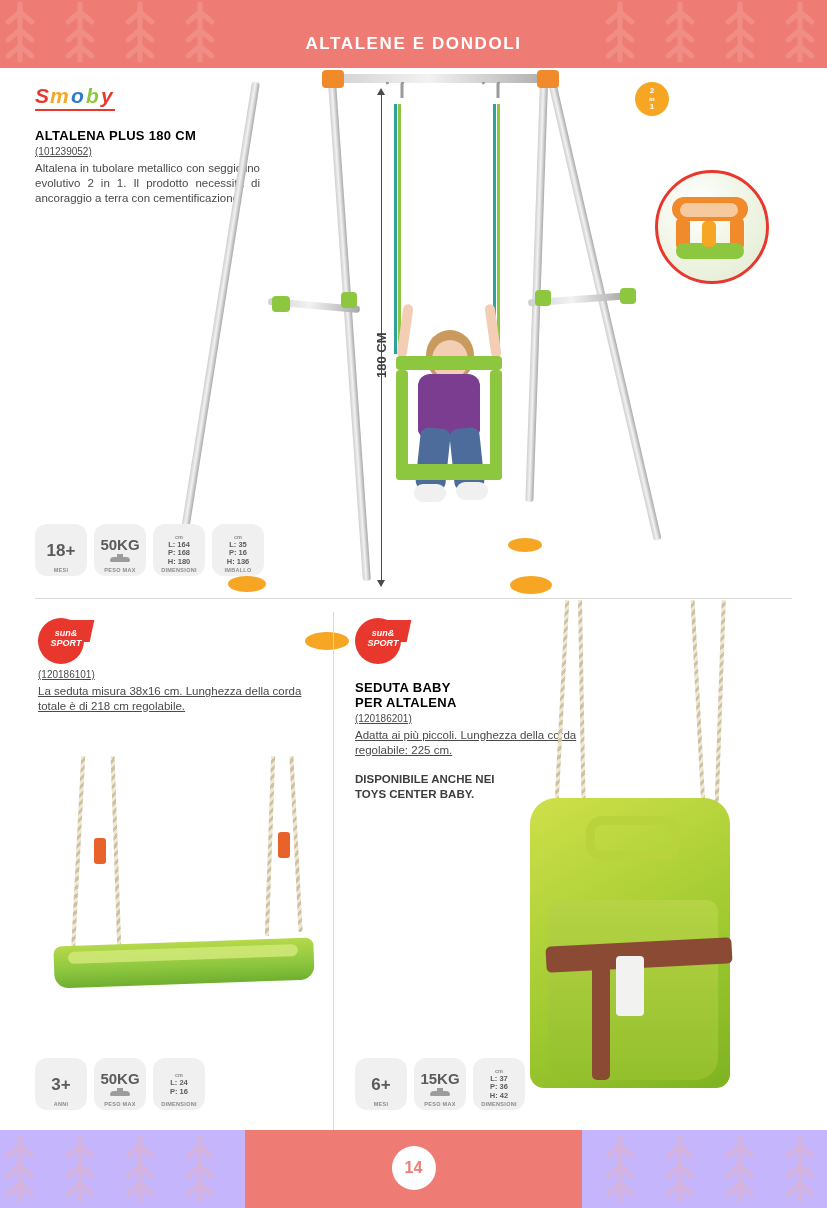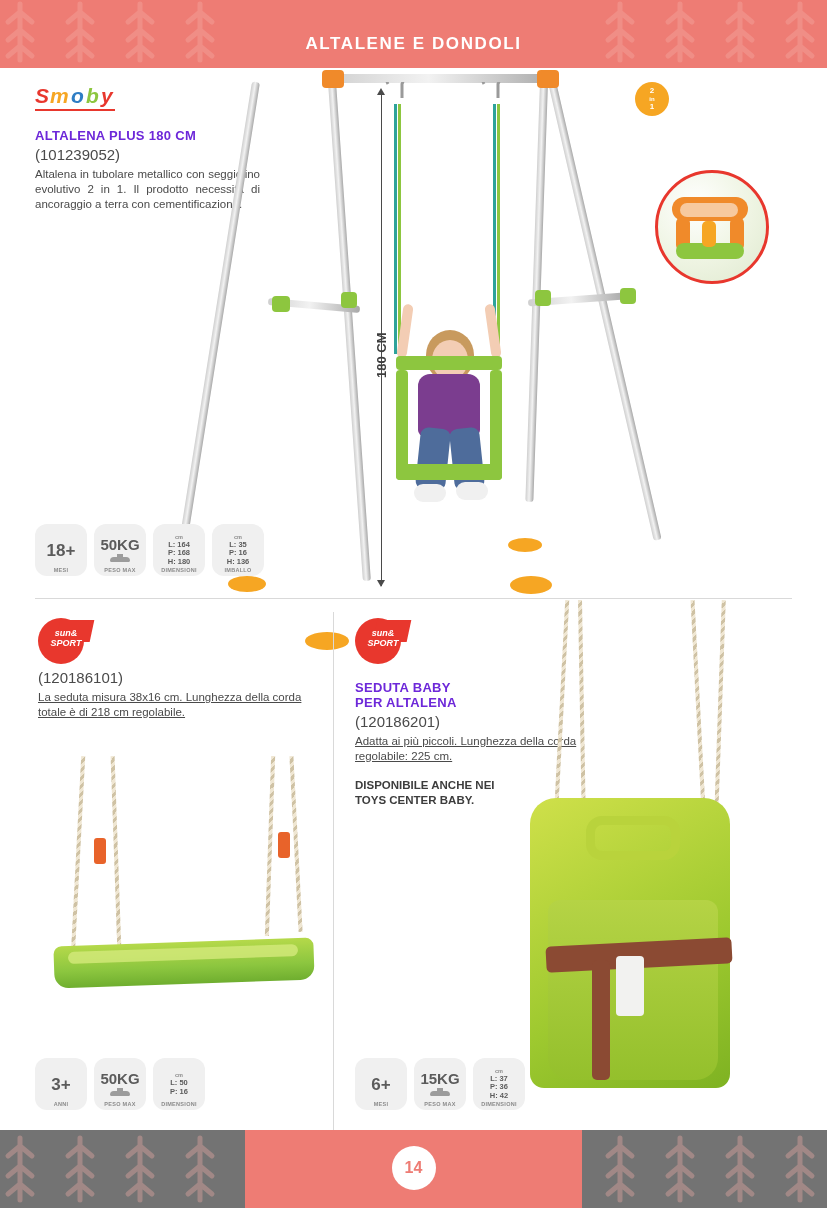--- a/index.html
+++ b/index.html
@@ -24,41 +24,41 @@
     position:absolute;left:245px;top:0;width:337px;height:88px;
     background:#ee7c74;display:flex;align-items:center;justify-content:center;
   }
   .header .title{
     color:#ffffff;font-size:17px;font-weight:bold;letter-spacing:1.6px;
     text-align:center;
   }
   
   .footer{
     position:absolute;left:0;bottom:0;width:827px;height:78px;
-    background:#737373;overflow:hidden;
+    background:#c4b5fd;overflow:hidden;
   }
   .footer .pattern{
     position:absolute;left:0;top:0;width:827px;height:78px;opacity:.35;
   }
   .footer .plate{
     position:absolute;left:245px;top:0;width:337px;height:78px;background:#ee7c74;
   }
   .page-circle{
     position:absolute;left:50%;transform:translateX(-50%);top:16px;
     width:44px;height:44px;border-radius:50%;
     background:#ffffff;color:#ee7c74;
     display:flex;align-items:center;justify-content:center;
     font-size:16px;font-weight:bold;
   }
   
   .brand-title{
-    font-size:13px;font-weight:bold;color:#6d28d9;letter-spacing:.3px;
+    font-size:13px;font-weight:bold;color:#000000;letter-spacing:.3px;
   }
   .code{
-    font-size:15px;color:#4a4a4a;margin-top:3px;
+    font-size:10px;color:#4a4a4a;margin-top:3px;text-decoration:underline;
   }
   .desc{
     font-size:11.5px;color:#4a4a4a;line-height:15px;text-align:justify;margin-top:4px;
   }
   .desc.nojust{text-align:left;text-decoration:underline;}
   .note{
     font-size:11.5px;color:#3d3d3d;line-height:15px;font-weight:bold;margin-top:14px;
   }
   
   .smoby-logo{
@@ -344,21 +344,21 @@
     <div class="sub">ANNI</div>
   </div>
   <div class="badge">
     <div class="kg">50KG</div>
     <div class="scale-ico"></div>
     <div class="sub">PESO MAX</div>
   </div>
   <div class="badge">
     <div class="cmlabel">cm</div>
     <div class="dims">
-      <div>L: 50</div>
+      <div>L: 24</div>
       <div>P: 16</div>
     </div>
     <div class="sub">DIMENSIONI</div>
   </div>
 </div>
 
 <div style="position:absolute;left:355px;top:618px;width:230px;">
   <div class="sunsport-logo">
     <div class="ss-circle"></div>
     <div class="ss-flag"></div>

